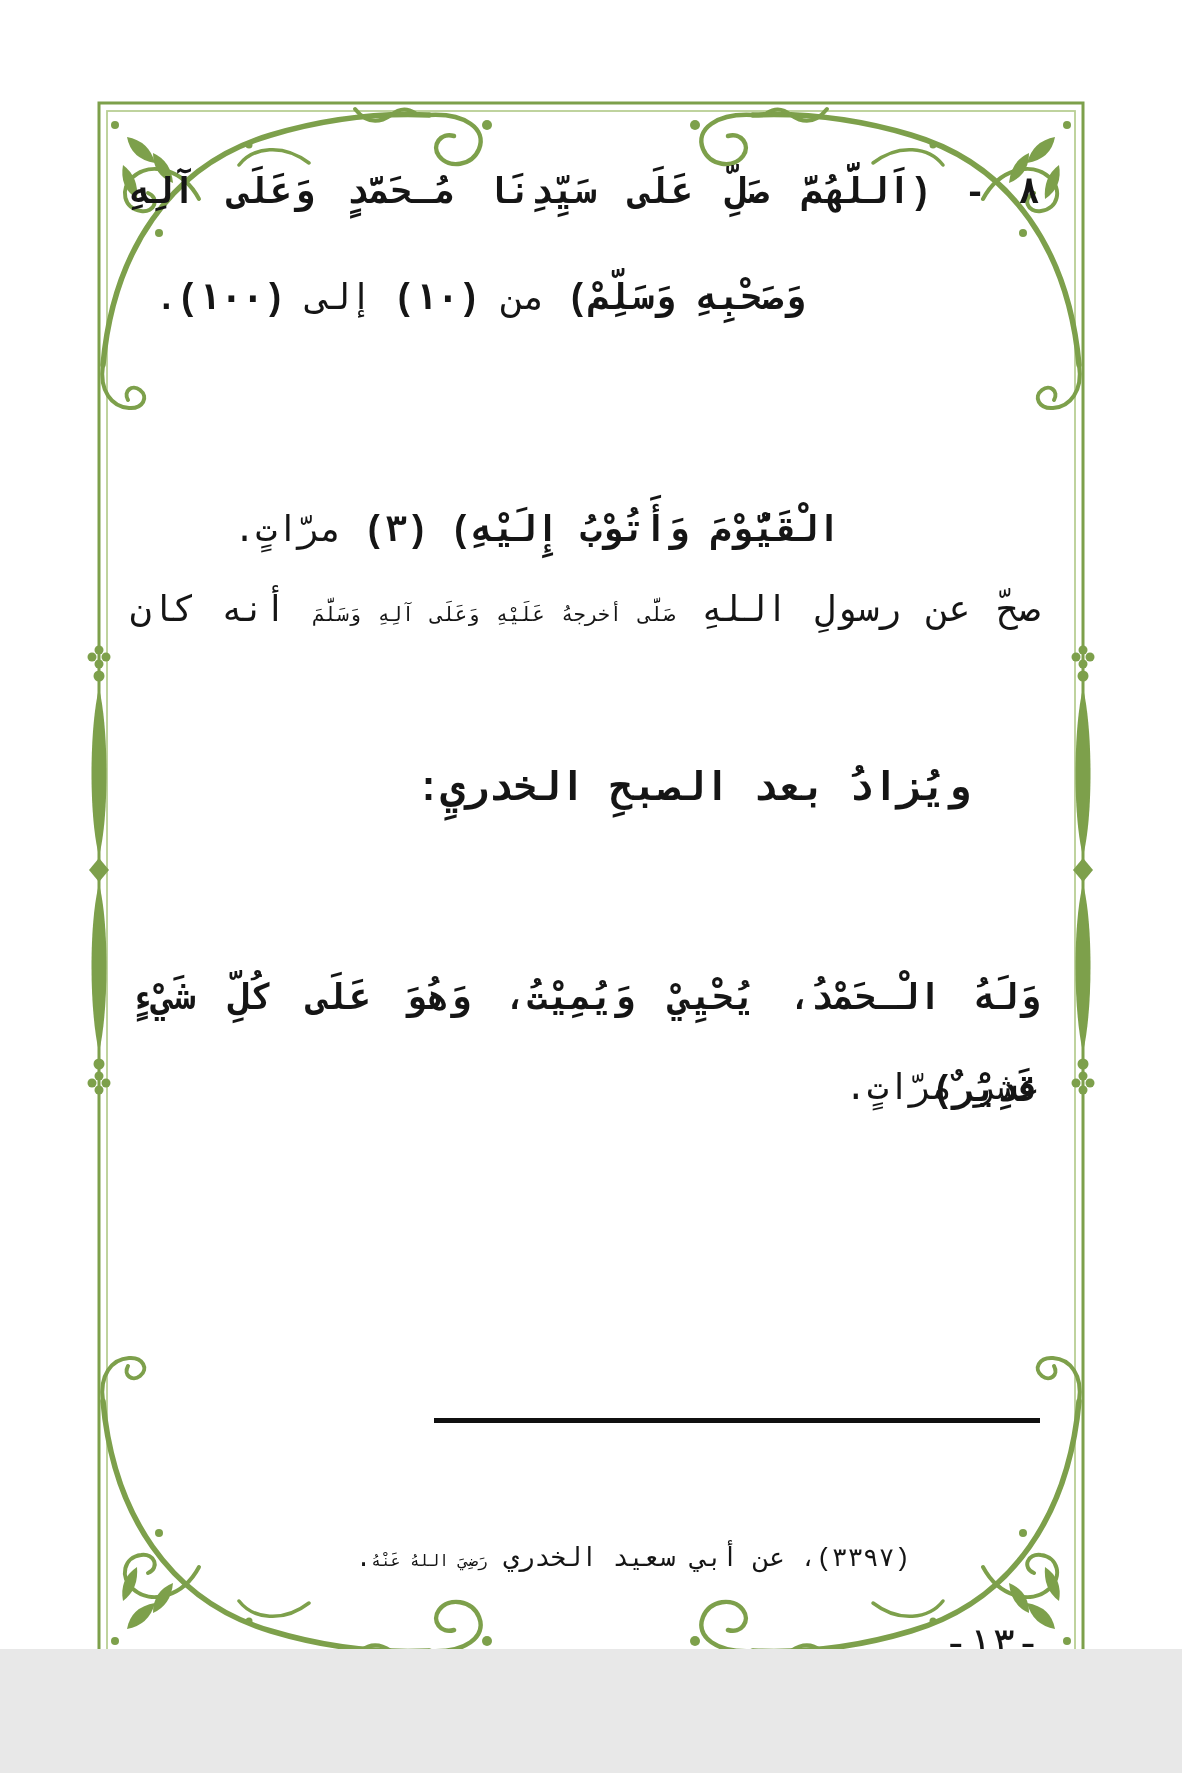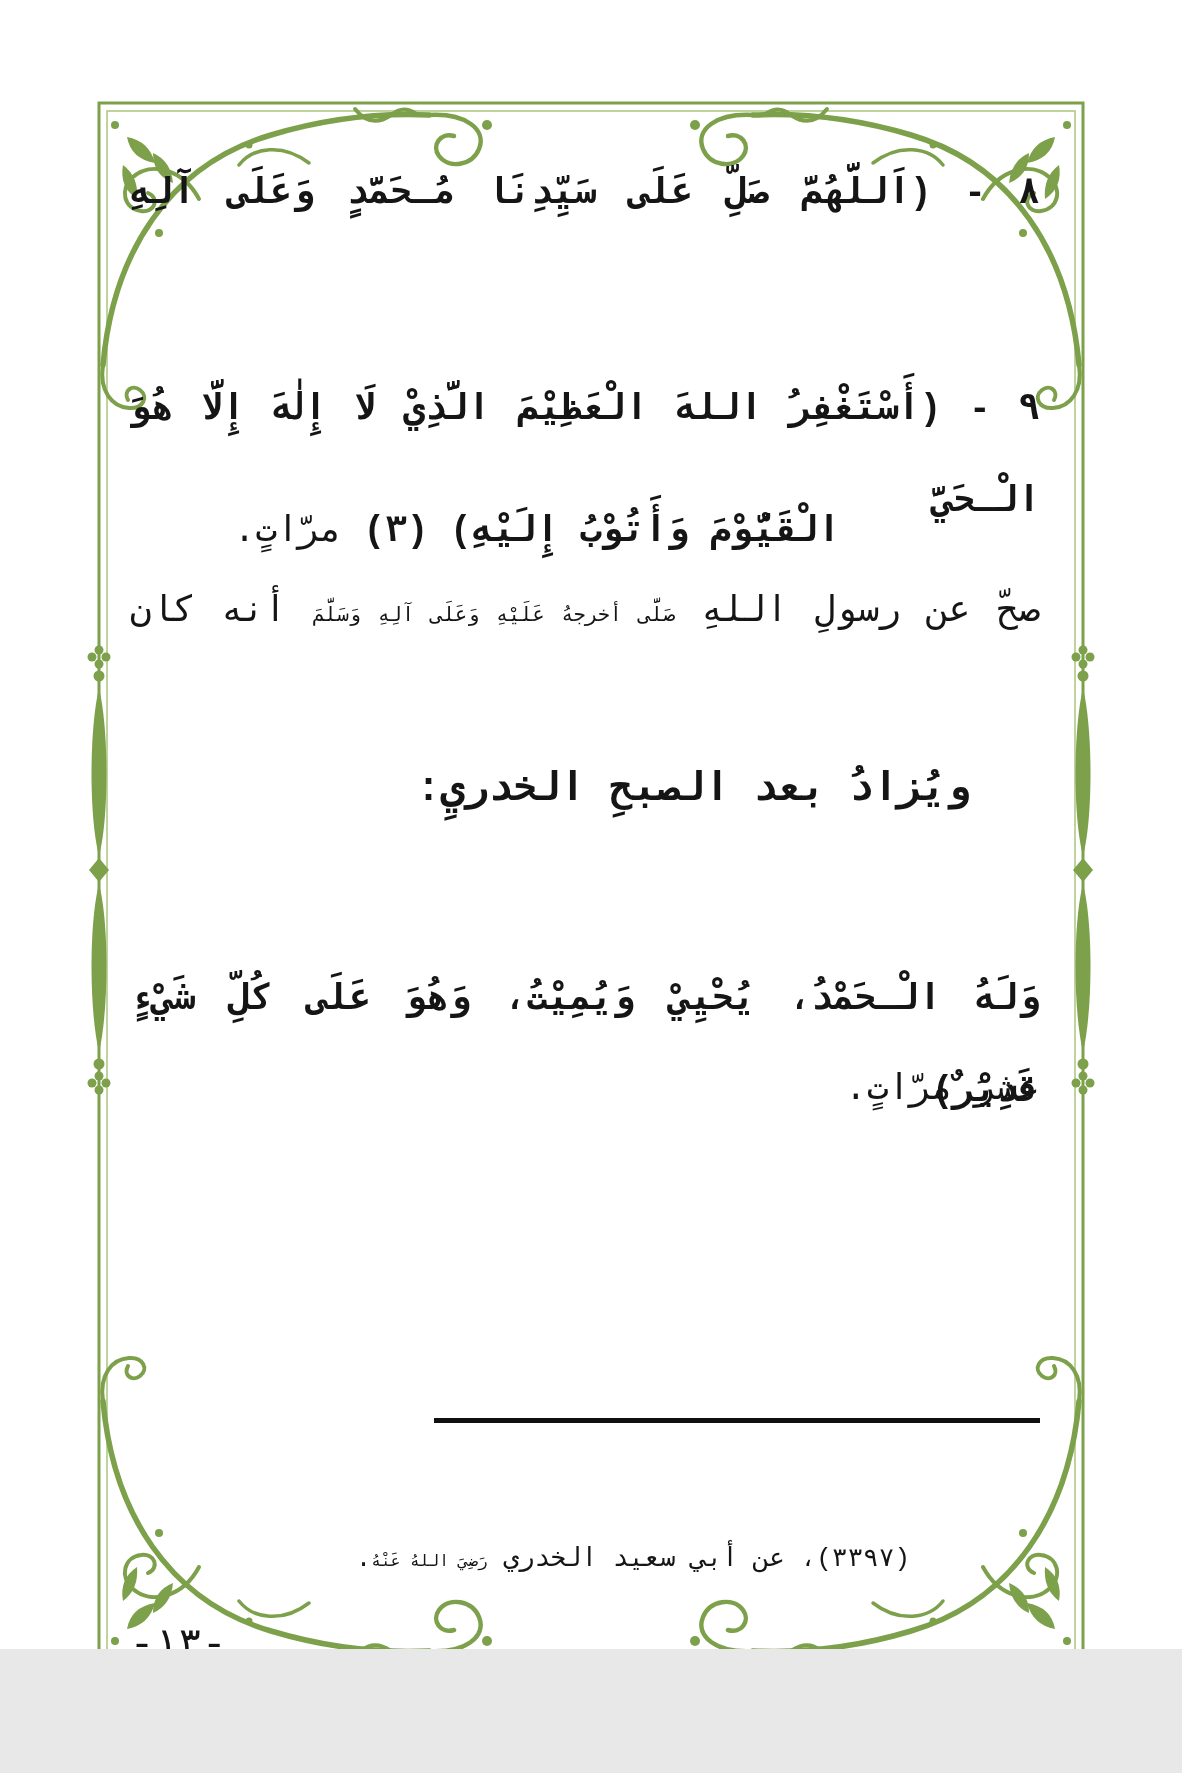--- a/index.html
+++ b/index.html
@@ -26,21 +26,21 @@
   .r{text-align:right;}
   .q{font-weight:bold;}
   .heading{font-size:40px;font-weight:bold;}
   .hon{font-size:0.56em;font-weight:normal;}
   .sup{font-size:0.5em;vertical-align:16px;}
   .fn{font-size:26px;line-height:78px;}
   .fn .hon{font-size:0.62em;}
   .fn-rule{position:absolute;top:1418px;right:0;width:606px;height:5px;background:#101010;}
   .pageno{
     position:absolute;top:1606px;left:0;right:0;
-    text-align:left;font-size:40px;line-height:80px;
+    text-align:right;font-size:40px;line-height:80px;
   }
 </style>
 </head>
 <body>
 
 <div class="sheet" lang="ar" dir="rtl" style="--green: #7da04b; --green-light: #b9cf94; --ink: #151515; --paper: #ffffff;">
 
   <svg class="frame" viewBox="0 0 1182 1773" aria-hidden="true">
     <defs>
       <g id="corner">
@@ -84,22 +84,24 @@
     <use href="#corner" transform="translate(1083,1663) scale(-1,-1)"></use>
 
     <use href="#sideorn" transform="translate(99,870)"></use>
     <use href="#sideorn" transform="translate(1083,870)"></use>
   </svg>
 
   <div class="content">
 
     <div class="tline j q" style="top:148px">٨ - (اَللَّهُمَّ صَلِّ عَلَى سَيِّدِنَا مُـحَمَّدٍ وَعَلَى آلِهِ</div>
 
+    <div class="tline r" style="top:254px;padding-right:235px">
+      <span class="q">وَصَحْبِهِ وَسَلِّمْ) </span><span>من </span><span class="q">(١٠) </span><span>إلى </span><span class="q">(١٠٠).</span>
+    </div>
 
-    <div class="tline j q" style="top:364px">٩ - (أَسْتَغْفِرُ اللهَ الْعَظِيْمَ الَّذِيْ لَا إِلٰهَ إِلَّا هُوَ الْـحَيَّ</div>
 
     <div class="tline r" style="top:486px;padding-right:200px">
       <span class="q">الْقَيُّوْمَ وَأَتُوْبُ إِلَيْهِ) </span><span class="q">(٣) </span><span>مرّاتٍ.</span>
     </div>
 
     <div class="tline j" style="top:566px">
       <span>صحّ عن رسولِ اللهِ </span><span class="hon">صَلَّى أخرجهُ عَلَيْهِ وَعَلَى آلِهِ وَسَلَّمَ</span><span> أنه كان</span>
     </div>
 
 

